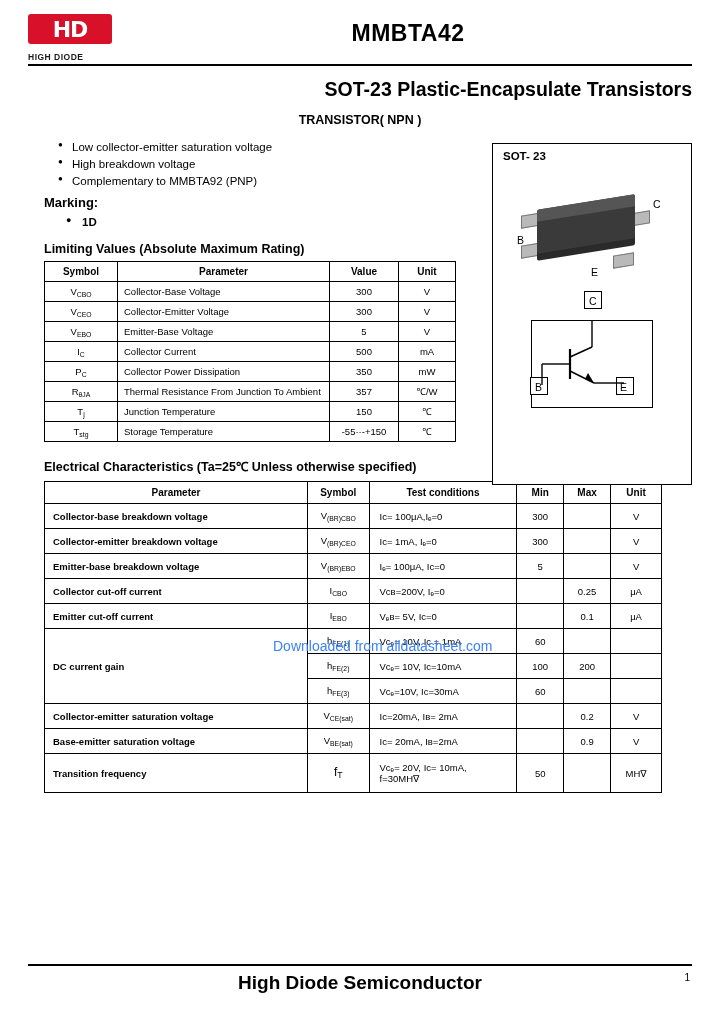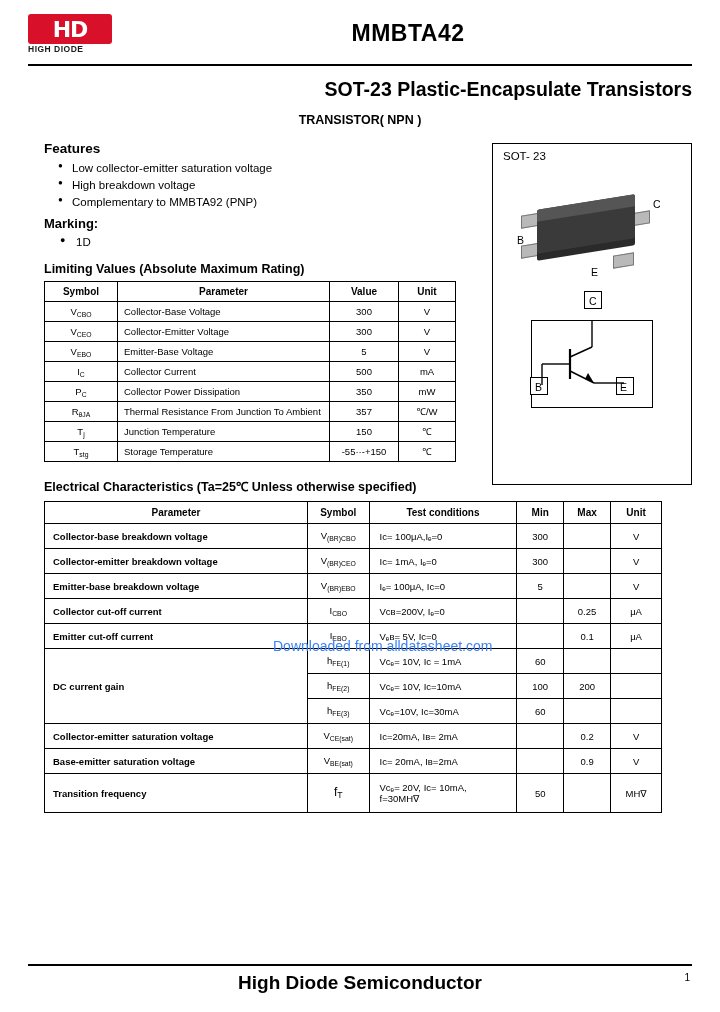--- a/index.html
+++ b/index.html
@@ -48,21 +48,21 @@
     color: #ffffff;
     font-weight: bold;
     font-size: 22px;
     letter-spacing: -1px;
     font-family: "DejaVu Sans", sans-serif;
   }
   .logo-text {
     font-size: 8.5px;
     font-weight: bold;
     letter-spacing: 0.5px;
-    margin-top: 0;
+    margin-top: 8px;
     color: #1a1a1a;
   }
   .part-title {
     flex: 1;
     text-align: center;
     font-size: 23px;
     font-weight: bold;
     padding-top: 20px;
     letter-spacing: 0.5px;
   }
@@ -113,23 +113,24 @@
     left: -14px;
     top: -1px;
     font-size: 8px;
   }
   .marking-title {
     font-size: 13px;
     font-weight: bold;
     margin: 8px 0 5px 16px;
   }
   ul.marking {
-    margin: 0;
+    margin: 6px;
     padding-left: 48px;
     list-style: none;
+    font-weight: bold;
   }
   ul.marking li {
     font-size: 11.5px;
     position: relative;
   }
   ul.marking li:before {
     content: "\25CF";
     position: absolute;
     left: -16px;
     top: -1px;
@@ -141,21 +142,21 @@
     position: absolute;
     right: 0;
     top: 2px;
     width: 198px;
     height: 340px;
     border: 1px solid #000;
     background: #fff;
   }
   .pkg-label {
     font-size: 11.5px;
-    font-weight: normal;
+    font-weight: bold;
     margin: 6px 0 0 10px;
   }
   .pkg-art {
     position: relative;
     width: 100%;
     height: 150px;
   }
   .pkg-body {
     position: absolute;
     left: 44px;
@@ -389,21 +390,20 @@
           <line x1="38" y1="36" x2="60" y2="26" stroke="#000" stroke-width="1.4"></line>
           <line x1="38" y1="50" x2="62" y2="62" stroke="#000" stroke-width="1.4"></line>
           <polygon points="62,62 53,58 56,52" fill="#000"></polygon>
           <line x1="62" y1="62" x2="92" y2="62" stroke="#000" stroke-width="1.4"></line>
           <line x1="10" y1="43" x2="10" y2="64" stroke="#000" stroke-width="1.4"></line>
         </svg>
       </div>
     </div>
 
     <div class="left-col">
-      <div class="sec-title">Features</div>
       <ul class="bullets">
         <li>Low collector-emitter saturation voltage</li>
         <li>High breakdown voltage</li>
         <li>Complementary to MMBTA92 (PNP)</li>
       </ul>
       <div class="marking-title">Marking:</div>
       <ul class="marking">
         <li>1D</li>
       </ul>
     </div>

